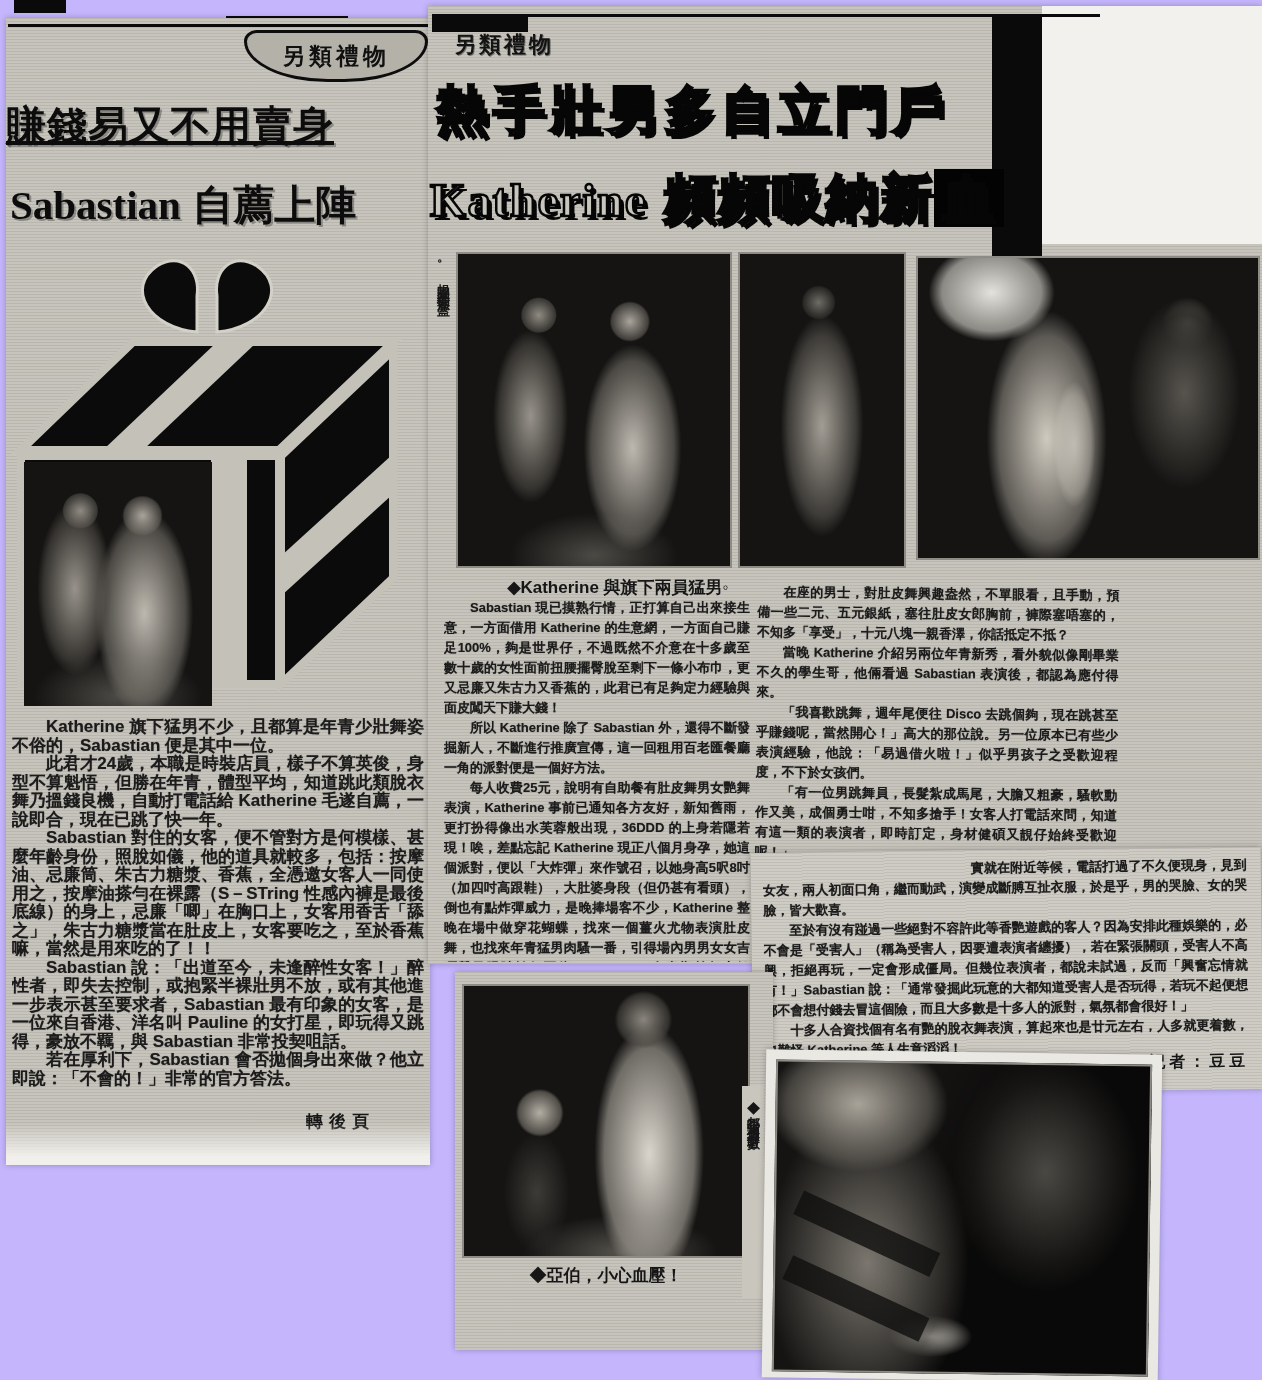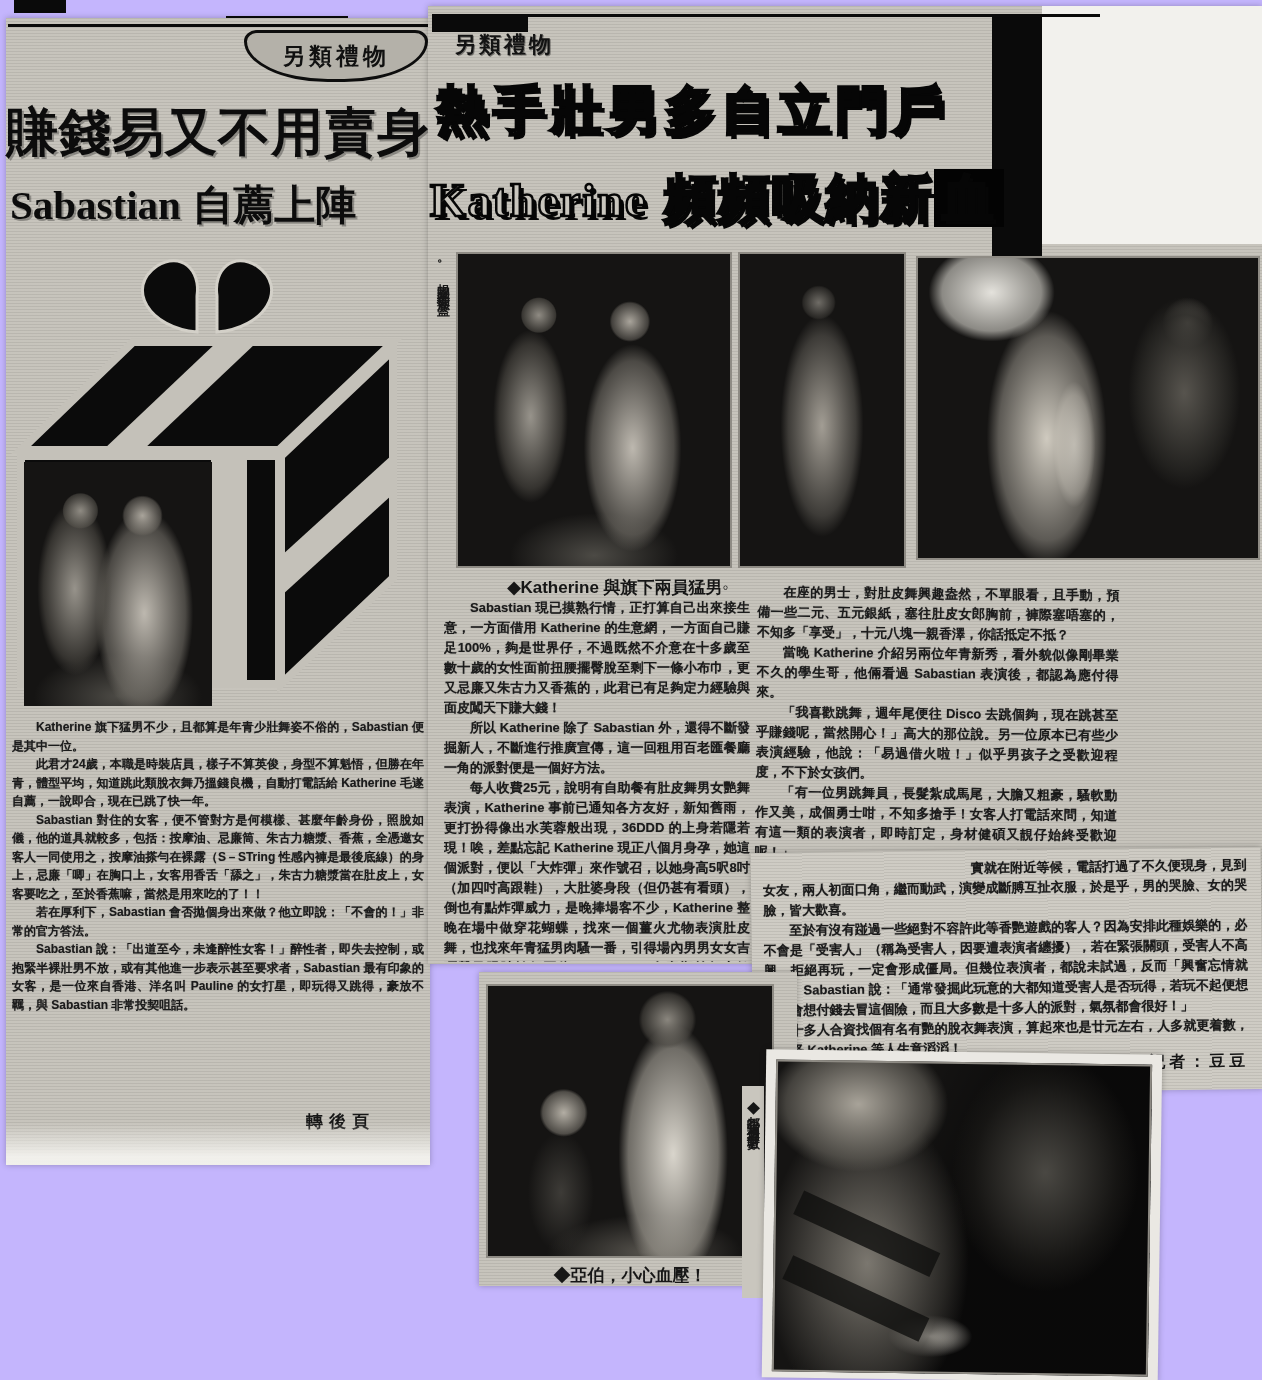--- a/index.html
+++ b/index.html
@@ -5,21 +5,21 @@
   html,body{margin:0;padding:0;}
   body{background:#dddbd6;font-family:"Liberation Sans",sans-serif;}
   #page{position:relative;width:1262px;height:1380px;background:#c4b5fd;overflow:hidden;}
   .clip{position:absolute;background-color:#c5c2ba;
         background-image:repeating-linear-gradient(180deg,rgba(25,25,25,.07) 0 1px,rgba(255,255,255,.03) 1px 3px);
         box-shadow:0 0 6px rgba(0,0,0,.25);}
   .blackbar{position:absolute;background:#0a0a0a;}
   .bodytext{position:absolute;overflow:hidden;color:#1b1b1b;text-align:justify;}
   .bodytext p{margin:0;text-indent:2em;font-weight:600;
               text-shadow:0 0 1px rgba(40,40,40,.55);}
-  .lefttext p{font-size:12px;line-height:18.5px;}
+  .lefttext p{font-size:17px;line-height:18.5px;}
   .coltext p{font-size:13px;line-height:20px;}
   .headline-solid{position:absolute;color:#0c0c0c;font-weight:900;white-space:nowrap;
                   text-shadow:2px 2px 0 rgba(10,10,10,.3);}
   .headline-outline{position:absolute;font-weight:900;white-space:nowrap;color:#c9c6be;
                     -webkit-text-stroke:2.5px #060606;
                     text-shadow:4px 4px 0 #060606;}
   .serif{font-family:"Liberation Serif",serif;}
   .photo{position:absolute;background-color:#151413;box-shadow:0 0 0 2px #8e8b84 inset;}
   .vcap{position:absolute;writing-mode:vertical-rl;font-size:13px;font-weight:700;color:#161616;
         letter-spacing:3px;text-align:left;}
@@ -71,21 +71,21 @@
   <div class="blackbar" style="left:14px;top:0;width:52px;height:13px;"></div>
   <div class="blackbar" style="left:226px;top:16px;width:122px;height:9px;"></div>
 
   <div class="clip" style="left:6px;top:18px;width:424px;height:1147px;">
     <div class="blackbar" style="left:2px;top:6px;width:420px;height:3px;"></div>
 
     <div class="tagbox" style="left:238px;top:12px;width:178px;height:46px;">
       <span>另類禮物</span>
     </div>
 
-    <div class="headline-solid" style="left:0;top:80px;width:424px;font-size:52px;letter-spacing:1px;">賺錢易又不用賣身</div>
+    <div class="headline-solid" style="left:0;top:80px;width:424px;font-size:40px;letter-spacing:1px;text-decoration:underline;">賺錢易又不用賣身</div>
 
     <div class="headline-solid" style="left:4px;top:160px;width:420px;font-size:41px;">
       <span class="serif">Sabastian</span>
       <span>自薦上陣</span>
     </div>
 
     <svg width="400" height="464" viewBox="0 0 398 464" style="position:absolute;left:4px;top:236px;">
       <path d="M186,78 C138,74 114,34 146,12 C170,-3 190,16 186,42 Z" fill="#0b0b0b" stroke="#d3d0c8" stroke-width="3"></path>
       <path d="M206,78 C254,74 278,34 246,12 C222,-3 202,16 206,42 Z" fill="#0b0b0b" stroke="#d3d0c8" stroke-width="3"></path>
       <polygon points="10,196 122,88 382,88 268,196" fill="#0b0b0b" stroke="#c4c1b9" stroke-width="8"></polygon>
@@ -94,22 +94,22 @@
       <polygon points="270,302 382,200 382,240 270,342" fill="#c4c1b9"></polygon>
       <rect x="10" y="202" width="258" height="228" fill="#0b0b0b" stroke="#c4c1b9" stroke-width="8"></rect>
       <rect x="200" y="202" width="36" height="228" fill="#c4c1b9"></rect>
     </svg>
     <div class="photo ph-dancers" style="left:18px;top:444px;width:188px;height:244px;box-shadow:none;"></div>
 
     <div class="bodytext lefttext" style="left:6px;top:700px;width:412px;height:386px;">
       <p>Katherine 旗下猛男不少，且都算是年青少壯舞姿不俗的，Sabastian 便是其中一位。</p>
       <p>此君才24歲，本職是時裝店員，樣子不算英俊，身型不算魁悟，但勝在年青，體型平均，知道跳此類脫衣舞乃搵錢良機，自動打電話給 Katherine 毛遂自薦，一說即合，現在已跳了快一年。</p>
       <p>Sabastian 對住的女客，便不管對方是何模樣、甚麼年齡身份，照脫如儀，他的道具就較多，包括：按摩油、忌廉筒、朱古力糖漿、香蕉，全憑邀女客人一同使用之，按摩油搽勻在裸露（S－STring 性感內褲是最後底線）的身上，忌廉「唧」在胸口上，女客用香舌「舔之」，朱古力糖漿當在肚皮上，女客要吃之，至於香蕉嘛，當然是用來吃的了！！</p>
+      <p>Sabastian 說：「出道至今，未逢醉性女客！」醉性者，即失去控制，或抱緊半裸壯男不放，或有其他進一步表示甚至要求者，Sabastian 最有印象的女客，是一位來自香港、洋名叫 Pauline 的女打星，即玩得又跳得，豪放不羈，與 Sabastian 非常投契咀話。</p>
       <p>若在厚利下，Sabastian 會否拋個身出來做？他立即說：「不會的！」非常的官方答法。</p>
-      <p>Sabastian 說：「出道至今，未逢醉性女客！」醉性者，即失去控制，或抱緊半裸壯男不放，或有其他進一步表示甚至要求者，Sabastian 最有印象的女客，是一位來自香港、洋名叫 Pauline 的女打星，即玩得又跳得，豪放不羈，與 Sabastian 非常投契咀話。</p>
     </div>
 
     <div class="cap" style="left:300px;top:1092px;font-size:17px;letter-spacing:6px;">轉後頁</div>
 
     <div class="fadebottom"></div>
   </div>
 
   <div class="clip" style="left:428px;top:6px;width:834px;height:958px;">
     <div style="position:absolute;left:614px;top:0;width:220px;height:238px;background:#f2f1ed;"></div>
     <div class="blackbar" style="left:4px;top:8px;width:668px;height:3px;"></div>
@@ -153,21 +153,21 @@
   <div class="clip" style="left:752px;top:850px;width:510px;height:242px;background-color:#cdcac2;transform:rotate(-0.7deg);">
     <div class="bodytext coltext" style="left:12px;top:8px;width:484px;height:196px;">
       <p style="text-indent:16em;">實就在附近等候，電話打過了不久便現身，見到女友，兩人初面口角，繼而動武，演變成斷膊互扯衣服，於是乎，男的哭臉、女的哭臉，皆大歡喜。</p>
       <p>至於有沒有踫過一些絕對不容許此等香艷遊戲的客人？因為安排此種娛樂的，必不會是「受害人」（稱為受害人，因要遭表演者纏擾），若在緊張關頭，受害人不高興，拒絕再玩，一定會形成僵局。但幾位表演者，都說未試過，反而「興奮忘情就有！」Sabastian 說：「通常發掘此玩意的大都知道受害人是否玩得，若玩不起便想都不會想付錢去冒這個險，而且大多數是十多人的派對，氣氛都會很好！」</p>
       <p>十多人合資找個有名有艷的脫衣舞表演，算起來也是廿元左右，人多就更着數，也難怪 Katherine 等人生意滔滔！</p>
       <p>下次你生日或有任何慶祝時，若有陌生人按門鈴，請留神啊！或者便是……</p>
     </div>
     <div class="cap" style="right:14px;top:204px;font-size:16px;letter-spacing:4px;">記者：豆豆</div>
   </div>
 
-  <div class="clip" style="left:455px;top:972px;width:318px;height:314px;margin-left:24px;">
+  <div class="clip" style="left:455px;top:972px;width:318px;height:378px;">
     <div class="photo ph-couple" style="left:7px;top:12px;width:288px;height:274px;"></div>
     <div class="cap" style="left:0;top:292px;width:302px;text-align:center;">◆亞伯，小心血壓！</div>
   </div>
 
   <div class="vcap" style="left:742px;top:1086px;height:204px;background:#c9c6be;padding:4px 2px;">◆都唔知邊個有著數。</div>
 
   <div style="position:absolute;left:764px;top:1052px;width:396px;height:328px;background:#eae8e3;transform:rotate(0.8deg);box-shadow:0 0 6px rgba(0,0,0,.25);">
     <div class="photo ph-grab" style="left:10px;top:10px;width:376px;height:312px;">
       <div class="stripe" style="left:18px;top:160px;width:150px;height:26px;"></div>
       <div class="stripe" style="left:8px;top:225px;width:150px;height:26px;"></div>

